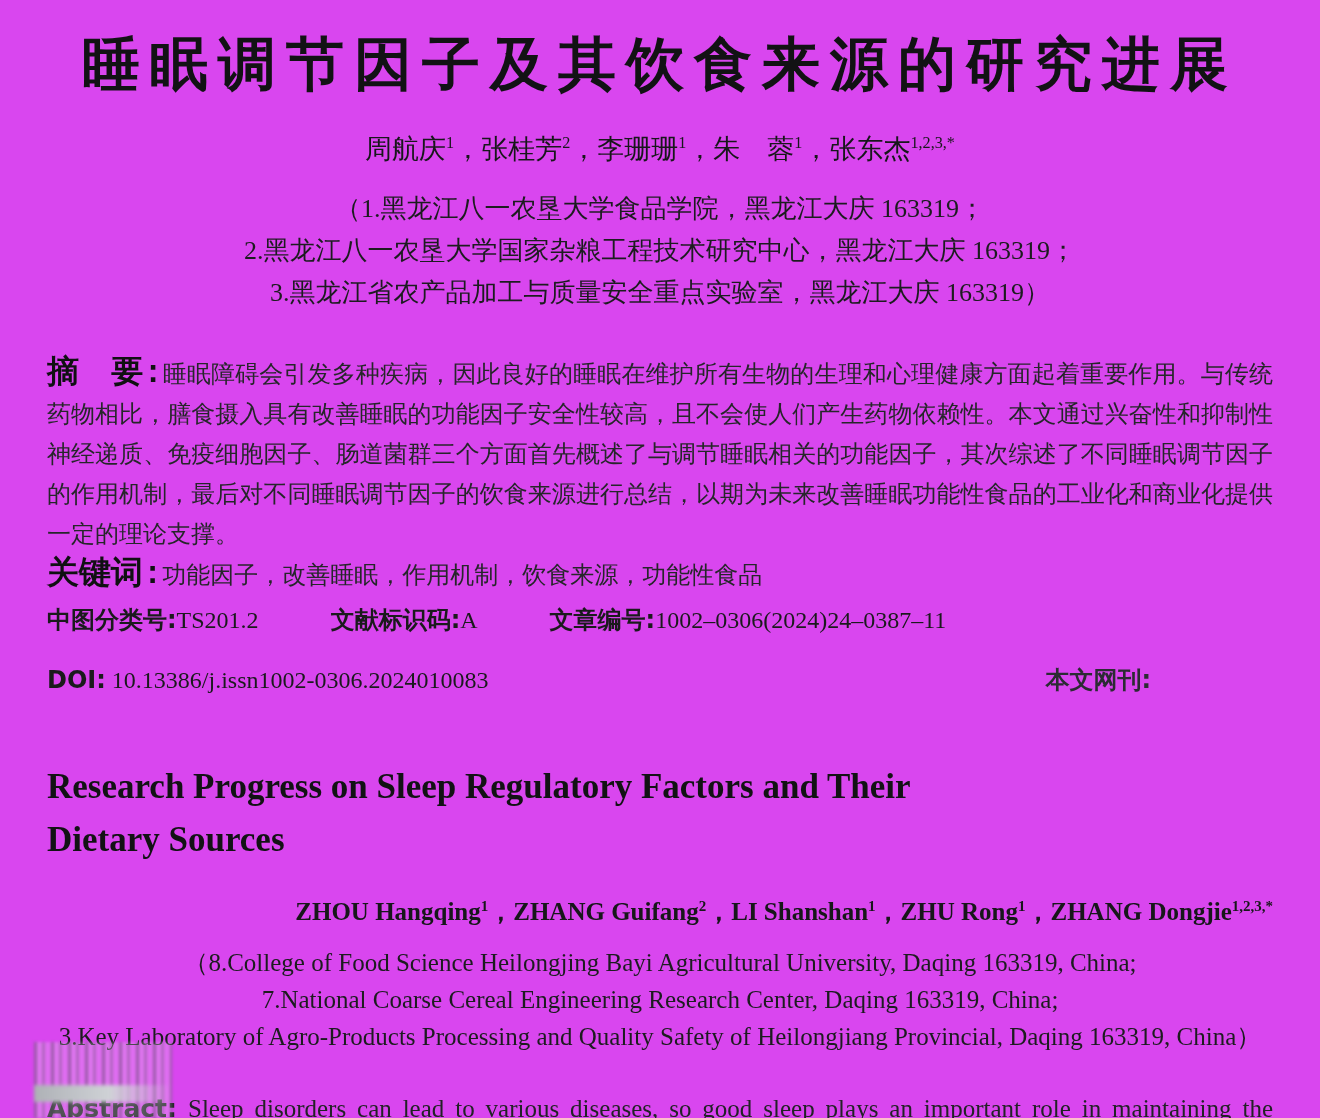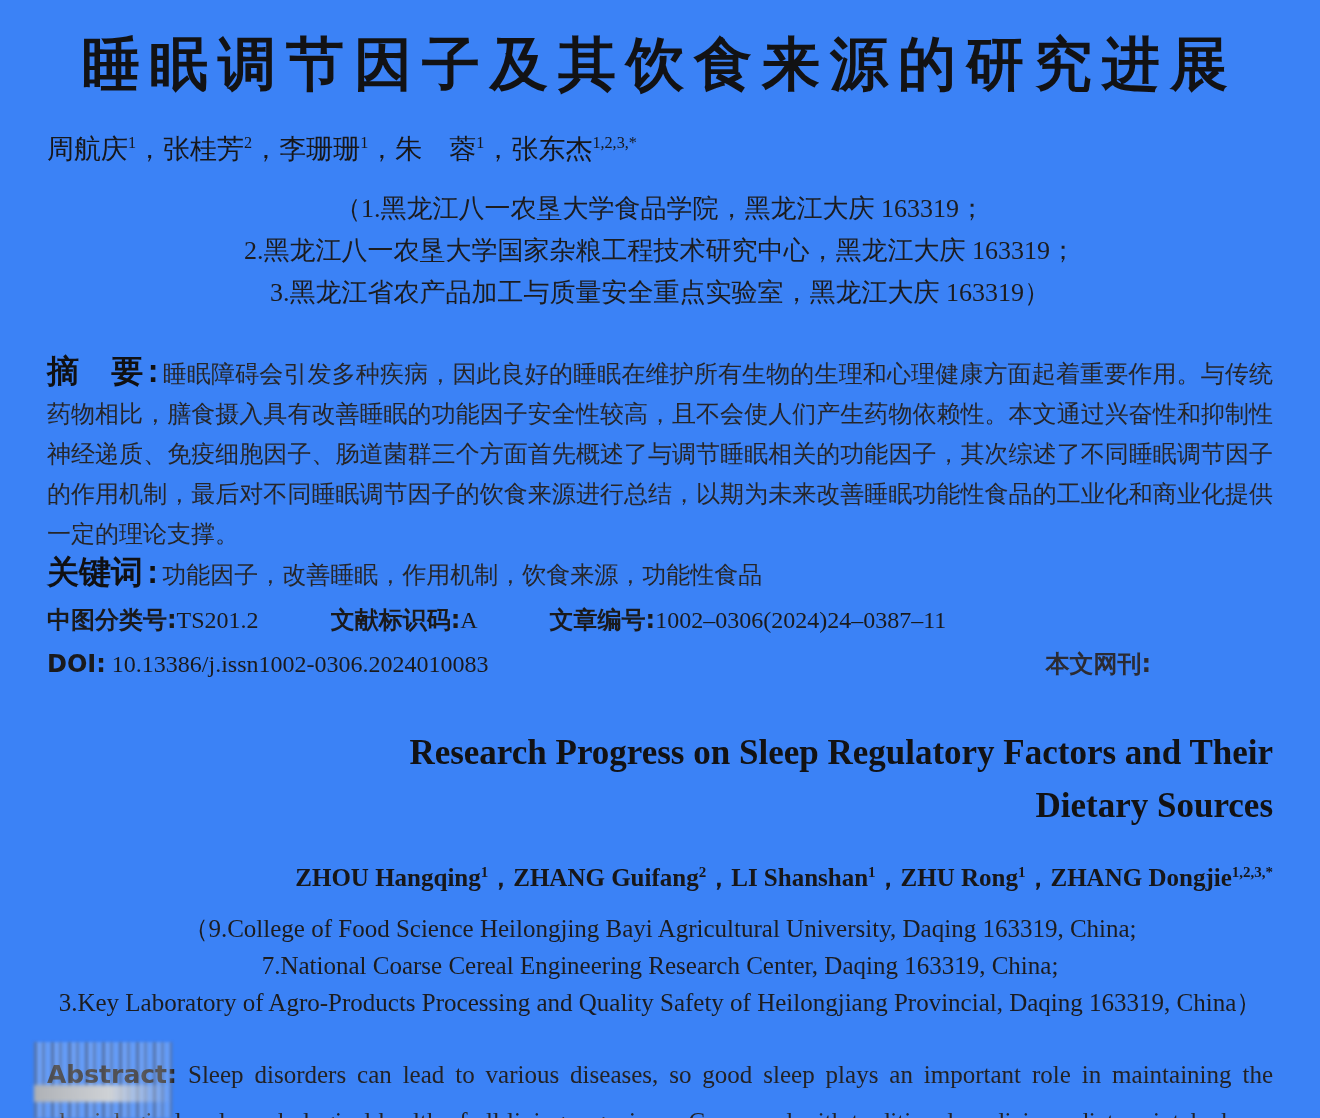--- a/index.html
+++ b/index.html
@@ -1,20 +1,20 @@
 <!DOCTYPE html>
 <html><head>
 <meta charset="utf-8">
 <style>
   html,body{margin:0;padding:0;background:#e8e8ea;}
   .page{
     position:relative;
     width:1320px;height:1118px;
     margin:0 auto;
-    background:#3b82f6;
+    background:#d946ef;
     box-sizing:border-box;
     padding:16px 47px 0 47px;
     overflow:hidden;
     color:#1a1a1c;
     font-family:"Liberation Serif","DejaVu Serif",serif;
   }
   sup{font-size:60%;vertical-align:super;line-height:0;}
   b,.lbl{font-family:"DejaVu Sans","Liberation Sans",sans-serif;font-weight:700;text-align:center;}
 
   .cn-title{
@@ -22,21 +22,21 @@
     text-align:center;
     font-family:"DejaVu Sans","Liberation Sans",sans-serif;
     font-weight:800;
     font-size:58px;
     letter-spacing:10px;
     line-height:84px;
     color:#121214;
   }
   .cn-authors{
     margin-top:24px;
-    text-align:left;
+    text-align:center;
     font-size:27px;
     line-height:38px;
     color:#17171a;
   }
   .cn-affils{margin-top:20px;text-align:center;font-size:26px;line-height:42px;color:#1c1c1f;}
 
   .cn-abstract{
     margin:40px 0 0 0;
     font-size:24px;
     line-height:40px;
@@ -48,31 +48,31 @@
 
   .meta-line{
     margin-top:8px;
     display:flex;
     gap:72px;
     font-size:24px;
     line-height:36px;
     white-space:nowrap;
   }
   .doi-line{
-    margin-top:8px;
+    margin-top:24px;
     display:flex;
     justify-content:space-between;
     font-size:24px;
     line-height:36px;
   }
   .doi-line .online{margin-right:122px;color:#2b2b33;font-family:"DejaVu Sans","Liberation Sans",sans-serif;font-weight:700;}
 
   .en-title{
-    margin:44px 0 0 0;
-    text-align:right;
+    margin:62px 0 0 0;
+    text-align:left;
     font-weight:700;
     font-size:35px;
     line-height:53px;
     color:#121214;
   }
   .en-authors{
     margin-top:28px;
     text-align:right;
     font-weight:700;
     font-size:25px;
@@ -138,21 +138,21 @@
   <div class="doi-line">
     <span><span class="lbl">DOI:</span> <span>10.13386/j.issn1002-0306.2024010083</span></span>
     <span class="online">本文网刊:</span>
   </div>
 
   <h2 class="en-title"><span>Research Progress on Sleep Regulatory Factors and Their</span><br><span>Dietary Sources</span></h2>
 
   <div class="en-authors">ZHOU Hangqing<sup>1</sup>，ZHANG Guifang<sup>2</sup>，LI Shanshan<sup>1</sup>，ZHU Rong<sup>1</sup>，ZHANG Dongjie<sup>1,2,3,*</sup></div>
 
   <div class="en-affils">
-    <div>（9.College of Food Science Heilongjing Bayi Agricultural University, Daqing 163319, China;</div>
+    <div>（8.College of Food Science Heilongjing Bayi Agricultural University, Daqing 163319, China;</div>
     <div>7.National Coarse Cereal Engineering Research Center, Daqing 163319, China;</div>
     <div>3.Key Laboratory of Agro-Products Processing and Quality Safety of Heilongjiang Provincial, Daqing 163319, China）</div>
   </div>
 
   <div class="en-abstract">
     <div class="en-line"><b>Abstract:</b> <span>Sleep disorders can lead to various diseases, so good sleep plays an important role in maintaining the</span></div>
     <div class="en-line">physiological and psychological health of all living organisms. Compared with traditional medicines, dietary intake has a</div>
 
   </div>
 

